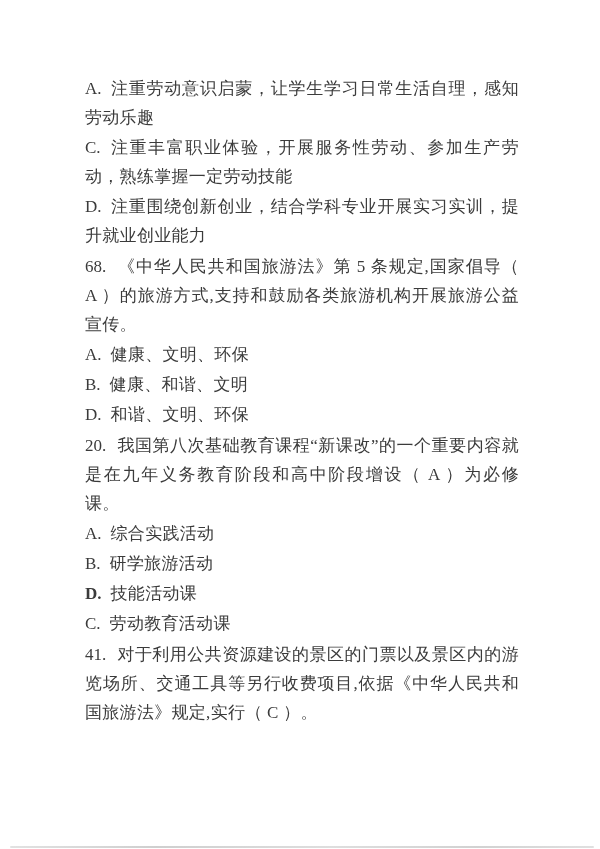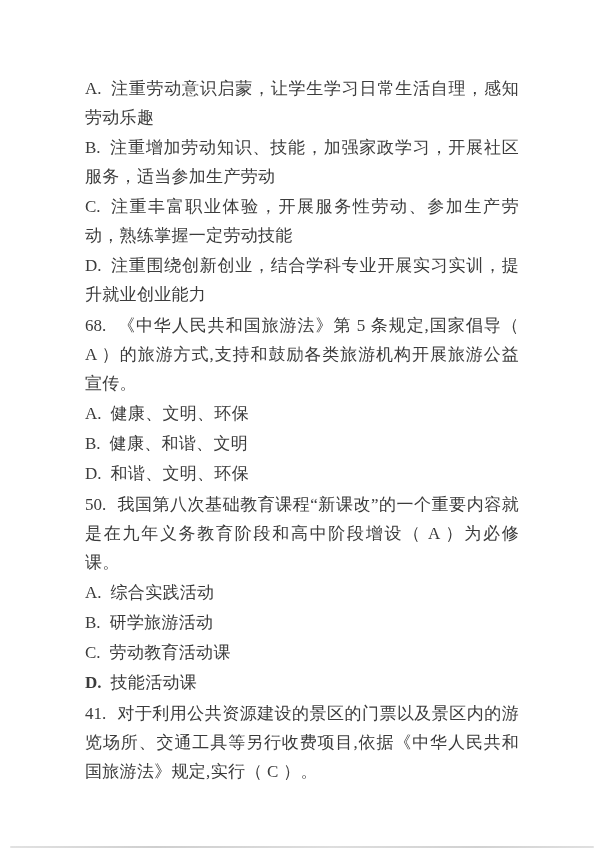--- a/index.html
+++ b/index.html
@@ -62,33 +62,32 @@
     background: linear-gradient(90deg, #d2d2d2 0%, #b5b5b5 25%, #cccccc 55%, #b9b9b9 80%, #cfcfcf 100%);
   }
 </style>
 </head>
 <body>
 
 <div class="sheet">
   <div class="content">
 
     <p><span class="lbl">A.</span><span>注重劳动意识启蒙，让学生学习日常生活自理，感知劳动乐趣</span></p>
-    <p><span class="lbl">B.</span><span>注重增加劳动知识、技能，加强家政学习，开展社区服务，适当参加生产劳动</span></p>
     <p><span class="lbl">C.</span><span>注重丰富职业体验，开展服务性劳动、参加生产劳动，熟练掌握一定劳动技能</span></p>
     <p><span class="lbl">D.</span><span>注重围绕创新创业，结合学科专业开展实习实训，提升就业创业能力</span></p>
 
     <p class="q"><span class="lbl num">68.</span><span>《中华人民共和国旅游法》第 5 条规定,国家倡导（ A ）的旅游方式,支持和鼓励各类旅游机构开展旅游公益宣传。</span></p>
     <p><span class="lbl">A.</span><span>健康、文明、环保</span></p>
     <p><span class="lbl">B.</span><span>健康、和谐、文明</span></p>
     <p><span class="lbl">D.</span><span>和谐、文明、环保</span></p>
 
-    <p class="q"><span class="lbl num">50.</span><span>我国第八次基础教育课程“新课改”的一个重要内容就是在九年义务教育阶段和高中阶段增设（ A ）为必修课。</span></p>
+    <p class="q"><span class="lbl num">20.</span><span>我国第八次基础教育课程“新课改”的一个重要内容就是在九年义务教育阶段和高中阶段增设（ A ）为必修课。</span></p>
     <p><span class="lbl">A.</span><span>综合实践活动</span></p>
     <p><span class="lbl">B.</span><span>研学旅游活动</span></p>
+    <p><span class="lbl bold">D.</span><span>技能活动课</span></p>
     <p><span class="lbl">C.</span><span>劳动教育活动课</span></p>
-    <p><span class="lbl bold">D.</span><span>技能活动课</span></p>
 
     <p class="q"><span class="lbl num">41.</span><span>对于利用公共资源建设的景区的门票以及景区内的游览场所、交通工具等另行收费项目,依据《中华人民共和国旅游法》规定,实行（ C ）。</span></p>
 
   </div>
 
   <div class="scan-edge-bottom"></div>
 </div>
 
 </body></html>

